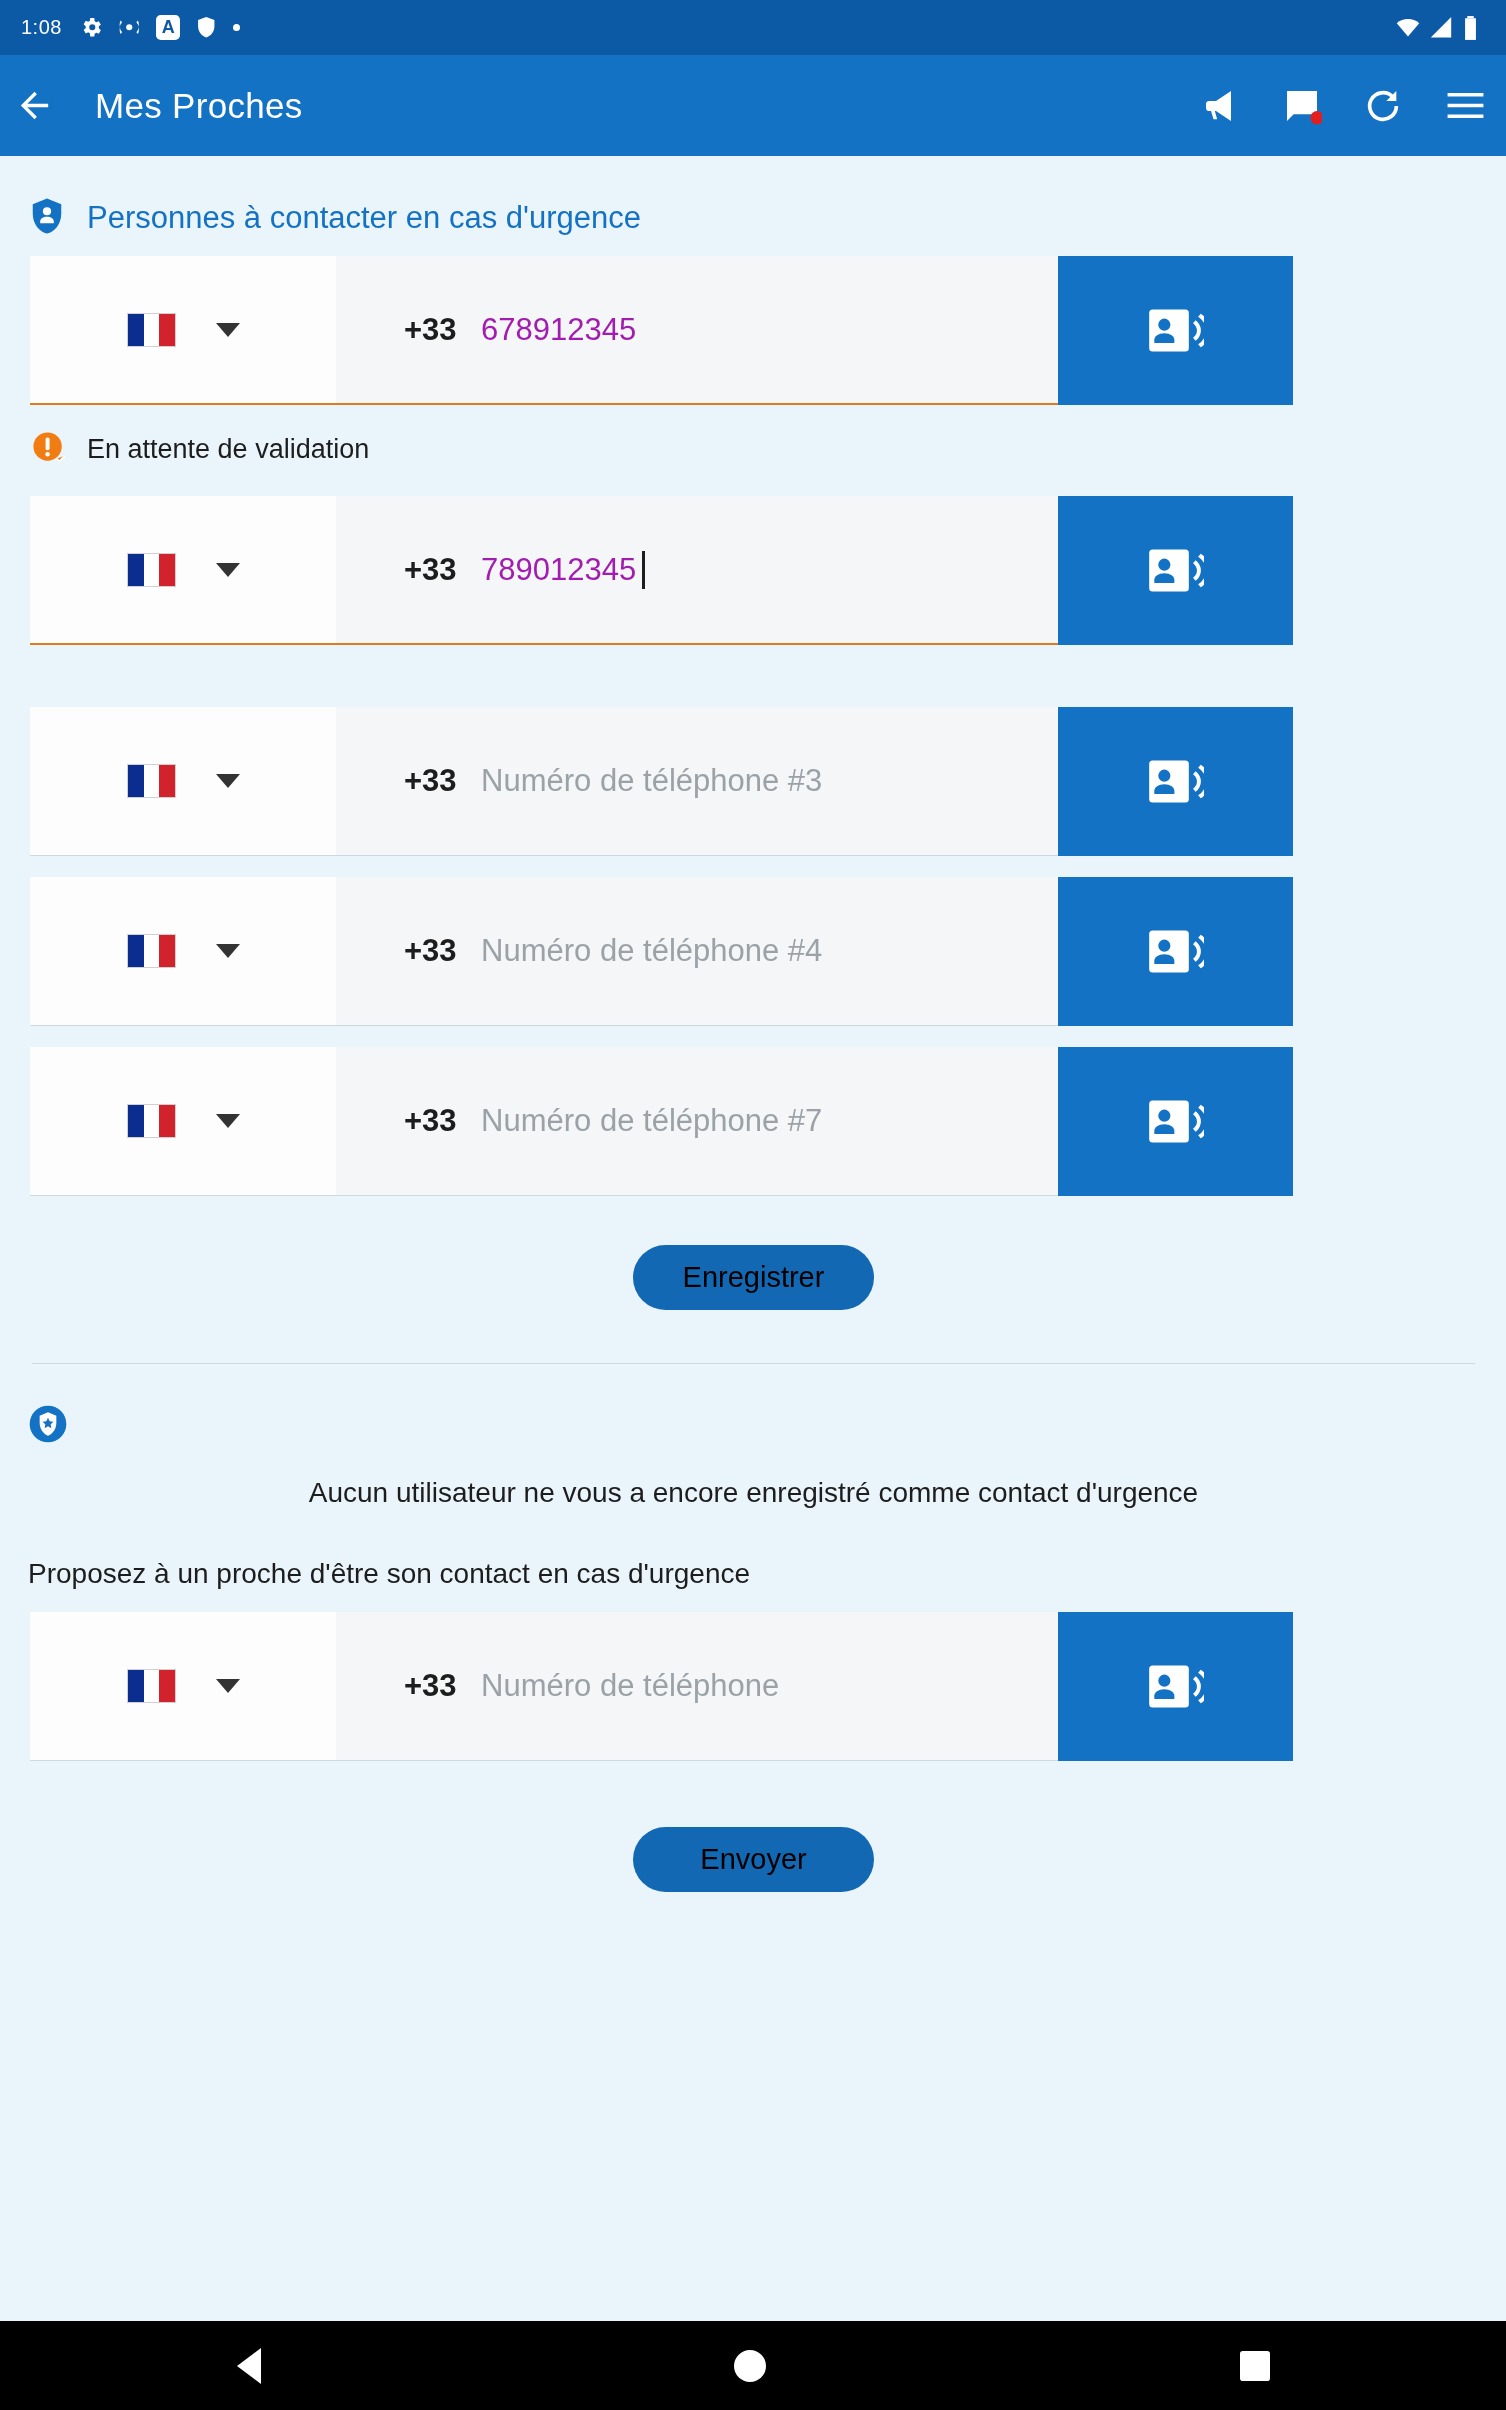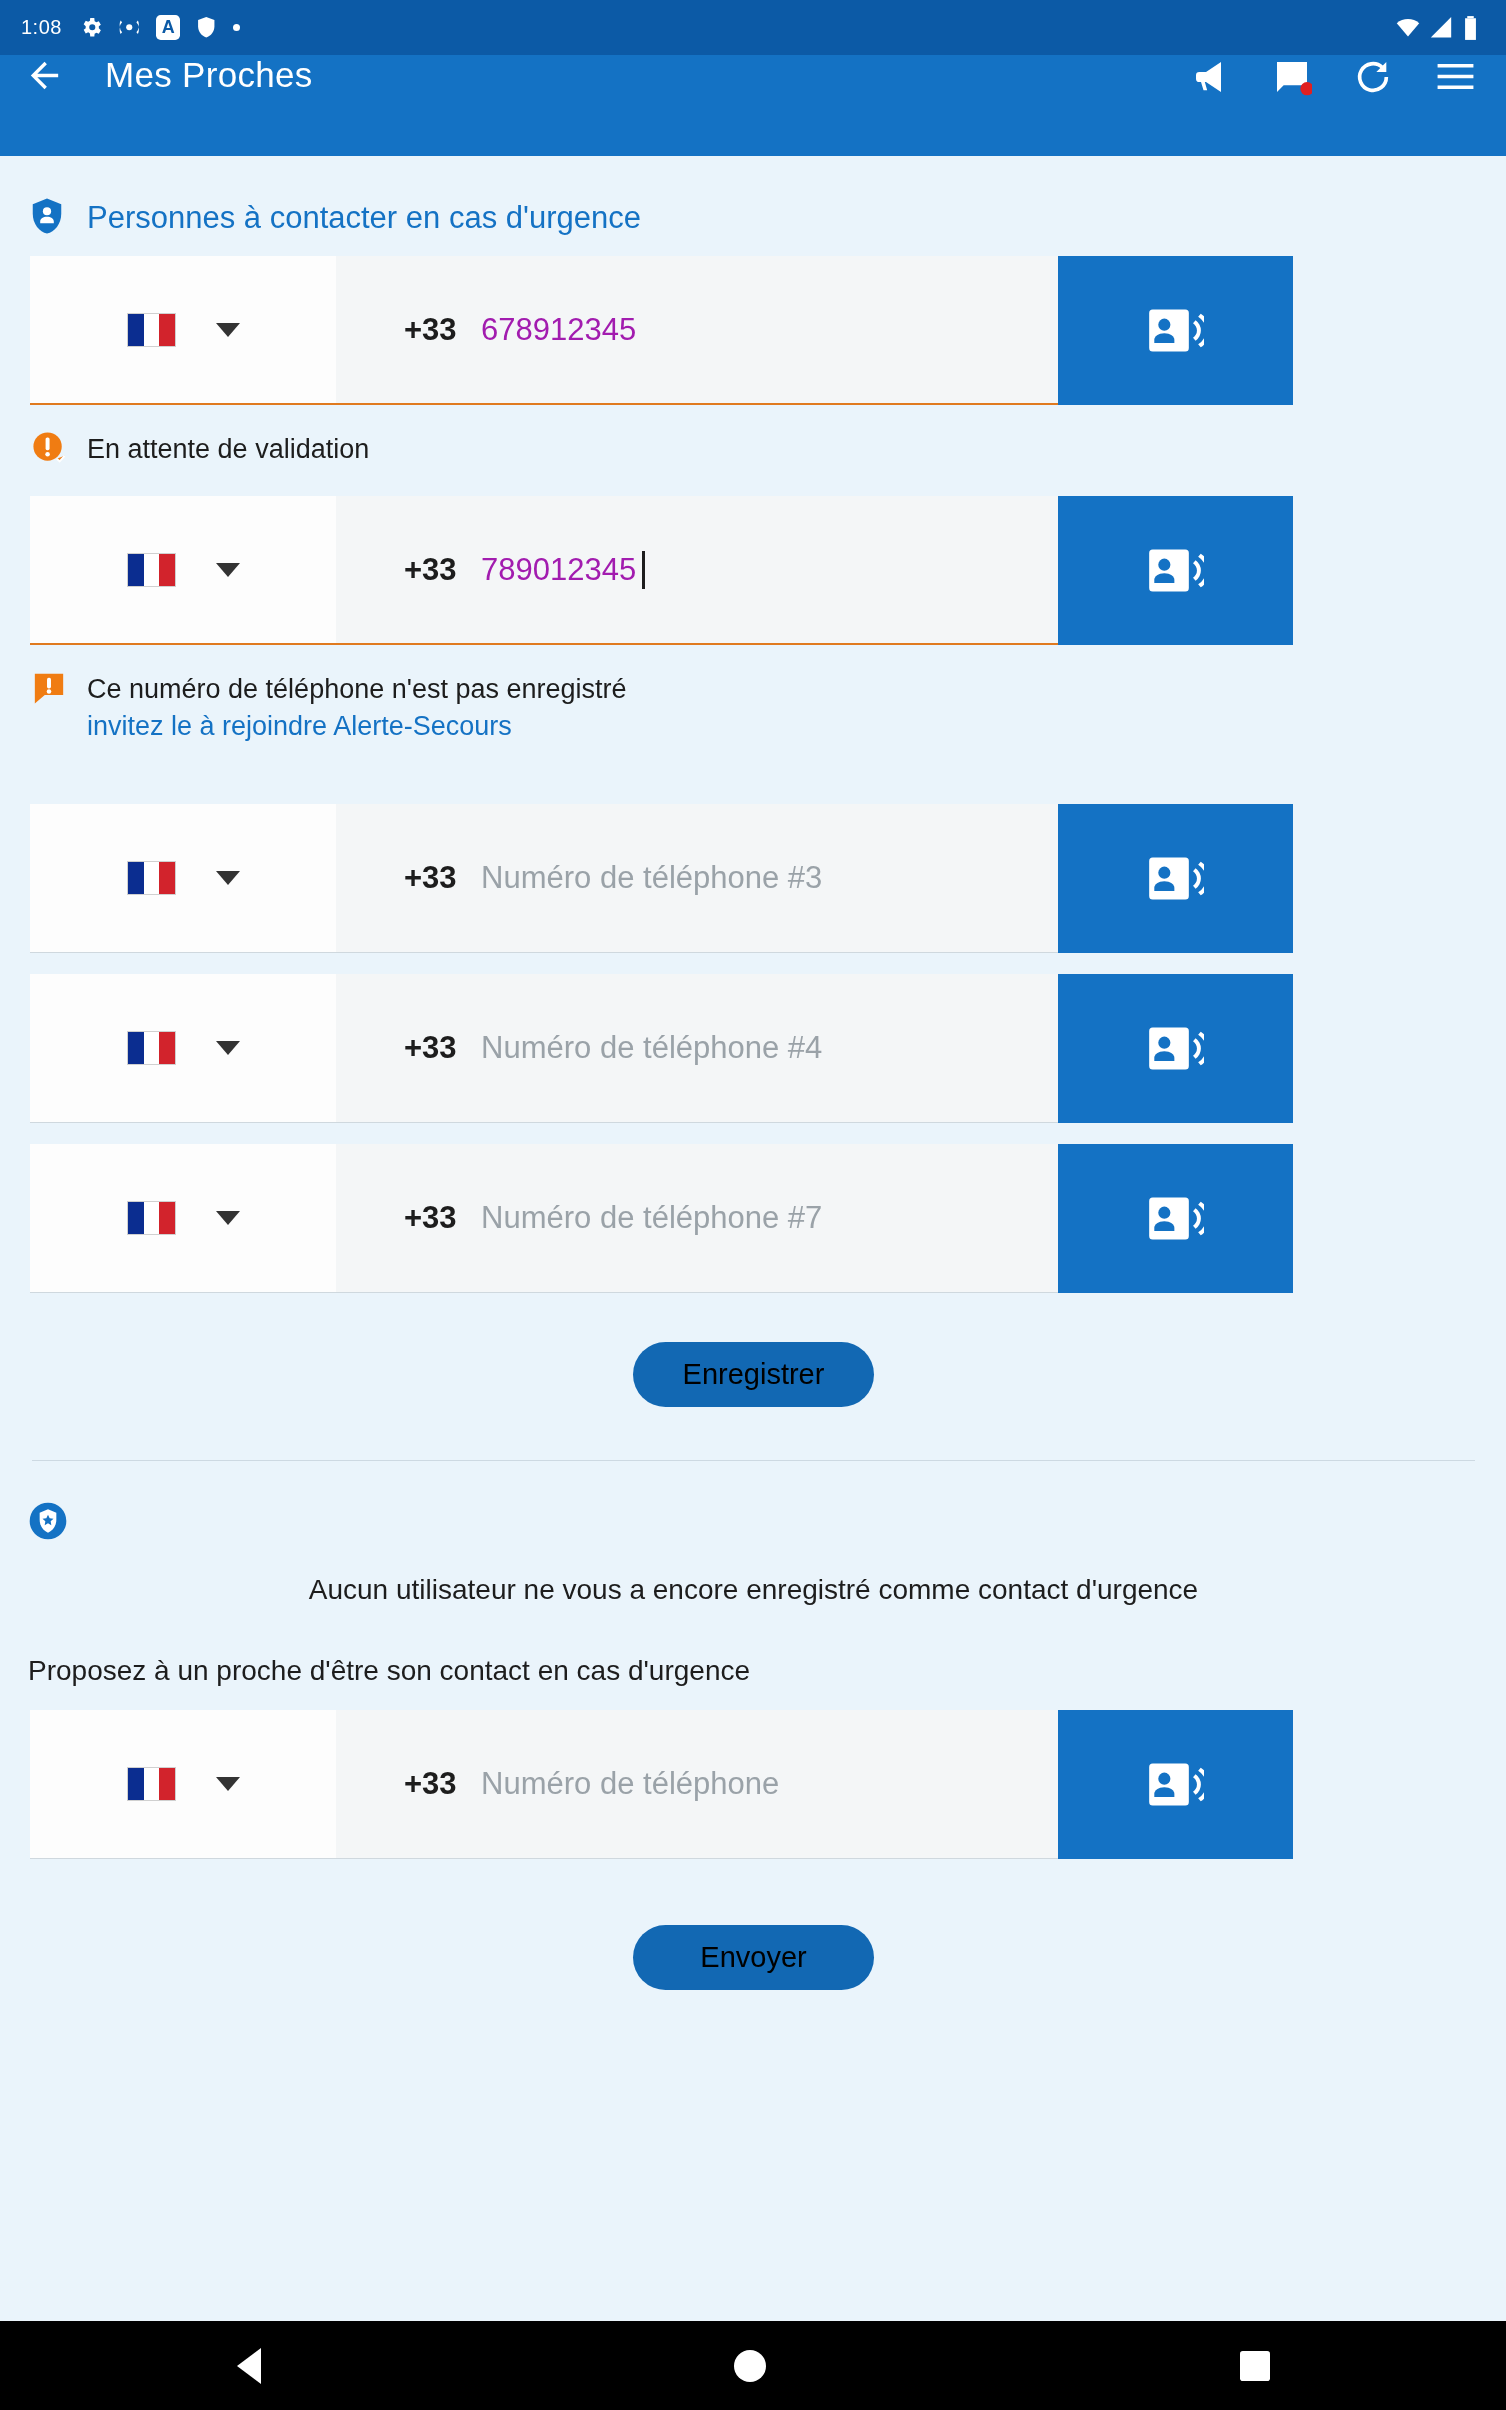--- a/index.html
+++ b/index.html
@@ -53,22 +53,22 @@
     font-size: 18px; font-weight: bold;
     display: flex; align-items: center; justify-content: center;
   }
   .dot-small { width: 7.5px; height: 7.5px; border-radius: 50%; background: #ffffff; }
 
   
   .app-bar {
     height: 101px;
     background: #1472c4;
     display: flex;
-    align-items: flex-start;
-    padding: 0 24px;
+    align-items: center;
+    padding: 0 14px;
     flex: 0 0 auto;
     color: #ffffff;
   }
   .app-title {
     font-size: 35px;
     margin-left: 40px;
     letter-spacing: 0.3px;
     font-weight: normal;
   }
   .app-actions {
@@ -364,33 +364,20 @@
       <div class="contact-btn">
         <svg width="56" height="49" viewBox="0 0 24 20">
           <rect x="0.5" y="1" width="17" height="18" rx="1.5" fill="#fff"></rect>
           <circle cx="7" cy="7.5" r="2.6" fill="#1472c4"></circle>
           <path fill="#1472c4" d="M7 11.2c-2.6 0-4.3 1.4-4.3 2.8v1.4h8.6v-1.4c0-1.4-1.7-2.8-4.3-2.8z"></path>
           <path fill="#fff" d="M20.4 5.6a5.4 5.4 0 010 8.8l-1.1-1.3a3.7 3.7 0 000-6.2zM22.6 2.8a8.6 8.6 0 010 14.4l-1.1-1.3a6.9 6.9 0 000-11.8z"></path>
         </svg>
       </div>
     </div>
 
-    <div class="hint">
-      <span>
-        <svg width="34" height="34" viewBox="0 0 24 24">
-            <path fill="#f07c12" d="M2 2h20v15H9l-7 6z"></path>
-            <rect x="10.6" y="4.8" width="2.8" height="7.6" rx="1.2" fill="#fff"></rect>
-            <circle cx="12" cy="14.4" r="1.6" fill="#fff"></circle>
-          </svg>
-      </span>
-      <span>
-        <span class="hint-text">Ce numéro de téléphone n'est pas enregistré</span>
-        <span class="hint-link">invitez le à rejoindre Alerte-Secours</span>
-      </span>
-    </div>
 
     <div style="height:62px"></div>
 
     <div class="row">
       <div class="cc-box">
         <span class="flag"></span>
         <span class="caret"></span>
       </div>
       <div class="num-box">
         <span class="prefix">+33</span>

